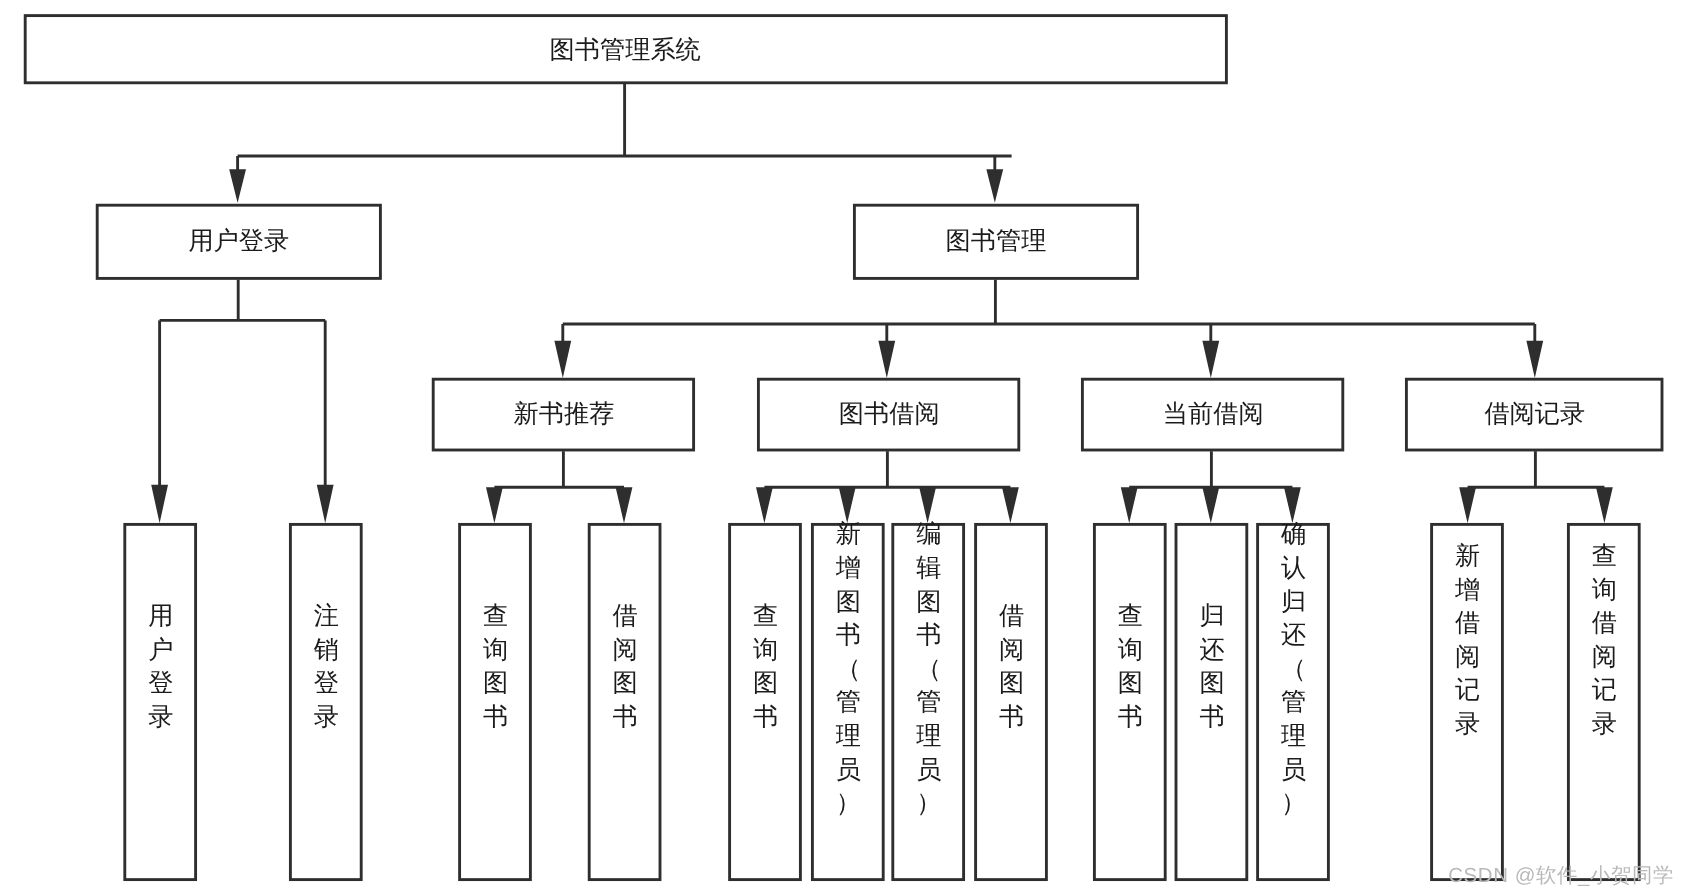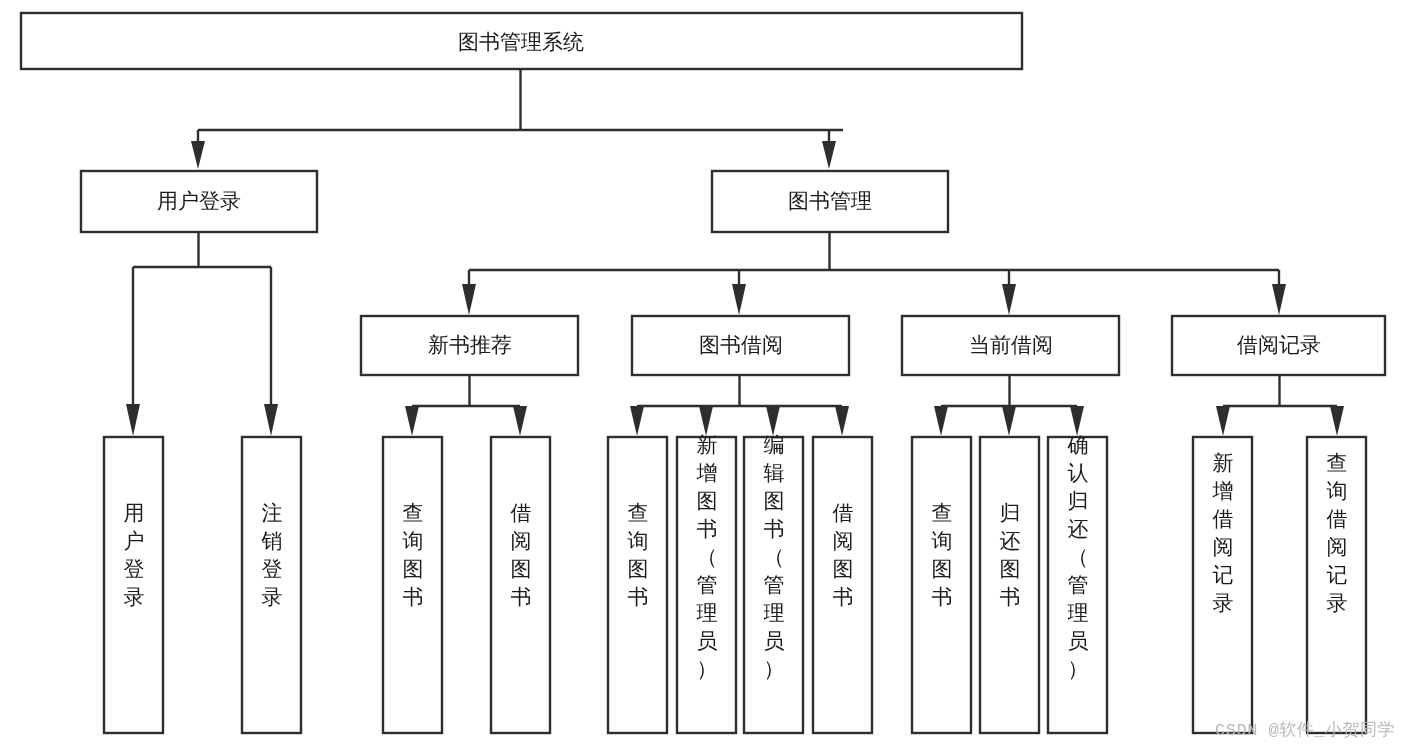--- a/index.html
+++ b/index.html
@@ -53,21 +53,21 @@
   .node-label-v {
     font-family: "Liberation Sans", sans-serif;
     font-size: 21px;
     fill: #1b1b1b;
     text-anchor: middle;
   }
   .watermark {
     position: absolute;
     right: 10px;
     bottom: 6px;
-    font-family: Liberation Mono, monospace;
+    font-family: Liberation Sans, sans-serif;
     font-size: 17px;
     color: #b9b9b9;
     letter-spacing: 0.5px;
     user-select: none;
     pointer-events: none;
     white-space: nowrap;
   }
 </style>
 </head>
 <body>

